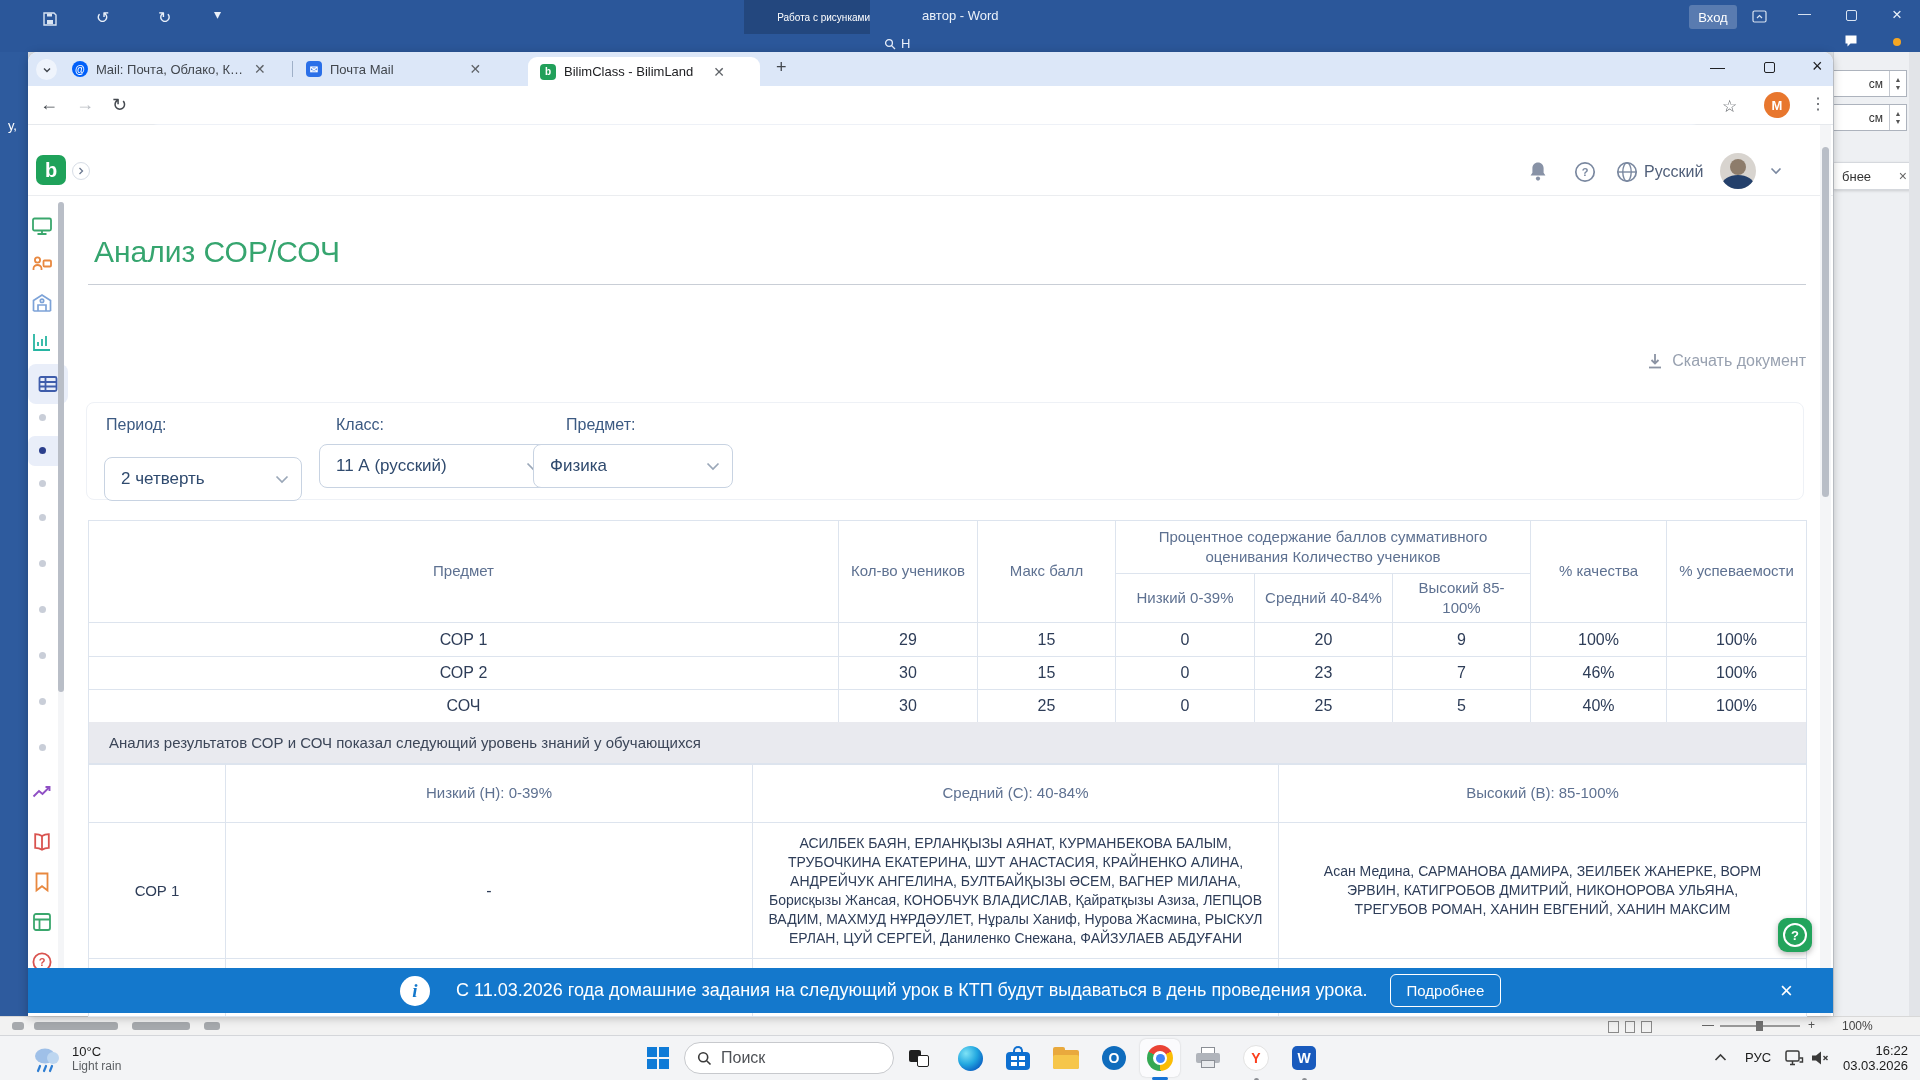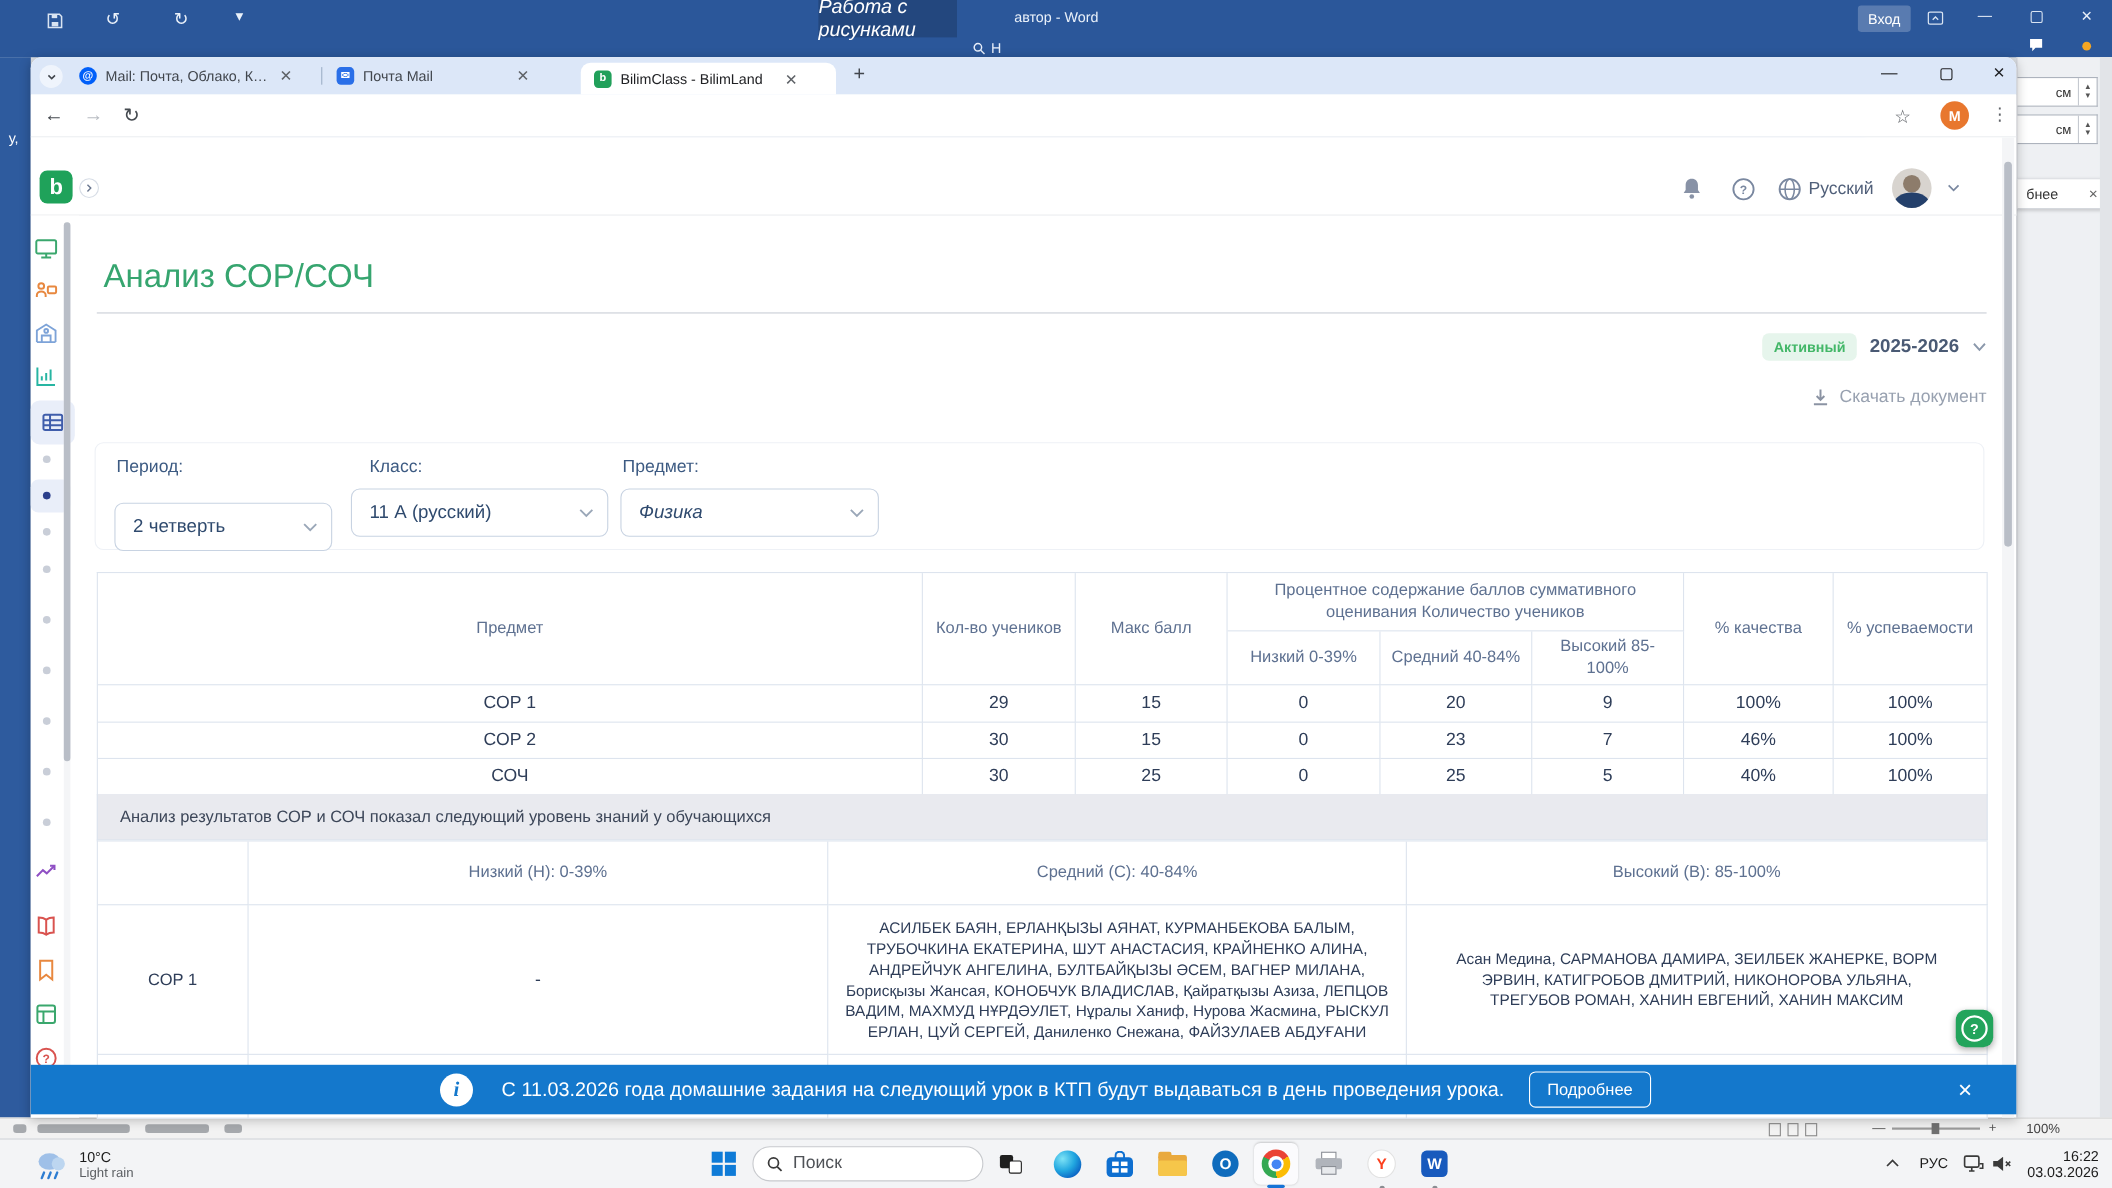--- a/index.html
+++ b/index.html
@@ -6,21 +6,21 @@
   .screen{position:relative;width:1920px;height:1080px;overflow:hidden;background:#dde1e6;}
   .r{position:absolute;box-sizing:border-box;}
   .flex{display:flex;align-items:center;}
   
   .word-top{left:0;top:0;width:1920px;height:52px;background:#2b579a;}
   .word-left{left:0;top:52px;width:28px;height:964px;background:#2e5b9e;}
   .word-right{left:1833px;top:52px;width:87px;height:964px;background:#eef0f3;border-left:1px solid #cfd3da;}
   .word-status{left:0;top:1016px;width:1920px;height:19px;background:#f2f2f2;border-top:1px solid #d8d8d8;}
   .wbtn{color:#eaf1fa;font-size:13px;}
   .vhod{background:rgba(255,255,255,.22);border-radius:3px;color:#fff;font-size:13px;display:flex;align-items:center;justify-content:center;}
-  .ctxtab{background:rgba(0,0,0,.18);color:#fff;font-size:18px;display:flex;align-items:center;justify-content:flex-end;font-style:italic;}
+  .ctxtab{background:rgba(0,0,0,.18);color:#fff;font-size:10px;display:flex;align-items:center;justify-content:flex-end;}
   .blob{background:#a6a9ad;border-radius:3px;display:inline-block;}
   
   .browser{left:28px;top:52px;width:1805px;height:964px;background:#fff;border-radius:10px 10px 0 0;box-shadow:0 2px 10px rgba(0,0,0,.25);}
   .tabstrip{left:0;top:0;width:1805px;height:34px;background:#dce7f8;border-radius:10px 10px 0 0;}
   .tab{height:34px;display:flex;align-items:center;color:#41464d;font-size:13px;}
   .tab-active{position:absolute;background:#fff;border-radius:9px 9px 0 0;height:29px;top:5px;display:flex;align-items:center;color:#202124;font-size:13px;}
   .fav{width:16px;height:16px;border-radius:4px;display:flex;align-items:center;justify-content:center;color:#fff;font-size:10px;font-weight:bold;flex:0 0 16px;}
   .tclose{color:#5f6368;font-size:14px;margin-left:8px;}
   .toolbar{left:0;top:34px;width:1805px;height:39px;background:#fff;border-bottom:1px solid #e6e9ed;}
   .navic{font-size:18px;color:#454a50;}
@@ -274,27 +274,20 @@
           <circle cx="12" cy="12" r="8.6"></circle>
           <text x="12" y="16" text-anchor="middle" font-size="11" font-weight="bold" fill="#d9534f" stroke="none" font-family="Liberation Sans,sans-serif">?</text>
         </svg>
       <div class="r scrltrack" style="left:30px;top:6px;width:6px;height:810px;border-radius:3px;"></div>
       <div class="r scrlthumb" style="left:30px;top:6px;width:6px;height:490px;"></div>
     </div>
 
     <div class="r pagetitle" style="left:66px;top:183px;">Анализ СОР/СОЧ</div>
     <div class="r" style="left:60px;top:232px;width:1718px;height:1px;background:#c9ced6;"></div>
 
-    <div class="r flex" style="left:60px;top:248px;width:1718px;height:30px;justify-content:flex-end;gap:12px;">
-      <span class="badge">Активный</span>
-      <span class="year">2025-2026</span>
-      <svg width="13" height="9" viewBox="0 0 13 9">
-          <path d="M1.5 1.5L6.5 7l5-5.5" fill="none" stroke="#8b98ab" stroke-width="1.7"></path>
-        </svg>
-    </div>
 
     <div class="r flex" style="left:60px;top:296px;width:1718px;height:26px;justify-content:flex-end;gap:9px;">
       <svg width="16" height="17" viewBox="0 0 16 17">
           <path d="M8 1v9M4.5 7L8 10.5 11.5 7" fill="none" stroke="#8b93a3" stroke-width="1.8"></path>
           <path d="M2 14.5h12" stroke="#8b93a3" stroke-width="1.8"></path>
         </svg>
       <span class="download">Скачать документ</span>
     </div>
 
     <div class="r" style="left:58px;top:350px;width:1718px;height:98px;border:1px solid #eef1f6;border-radius:8px;"></div>
@@ -306,21 +299,21 @@
         </svg>
     </div>
     <div class="r flabel" style="left:308px;top:364px;">Класс:</div>
     <div class="r select" style="left:291px;top:392px;width:234px;height:44px;">
       <span>11 А (русский)</span>
       <svg width="14" height="9" viewBox="0 0 14 9">
           <path d="M1.5 1.5L7 7l5.5-5.5" fill="none" stroke="#9aa7b8" stroke-width="1.7"></path>
         </svg>
     </div>
     <div class="r flabel" style="left:538px;top:364px;">Предмет:</div>
-    <div class="r select" style="left:536px;top:392px;width:235px;height:44px;font-style:italic;">
+    <div class="r select" style="left:505px;top:392px;width:200px;height:44px;">
       <span>Физика</span>
       <svg width="14" height="9" viewBox="0 0 14 9">
           <path d="M1.5 1.5L7 7l5.5-5.5" fill="none" stroke="#9aa7b8" stroke-width="1.7"></path>
         </svg>
     </div>
 
     <div class="r tbl" style="left:60px;top:468px;width:1719px;">
       <div style="display:flex">
         <div class="cell hd" style="width:750px;height:102px;">Предмет</div>
         <div class="cell hd" style="width:139px;height:102px;">Кол-во учеников</div>

